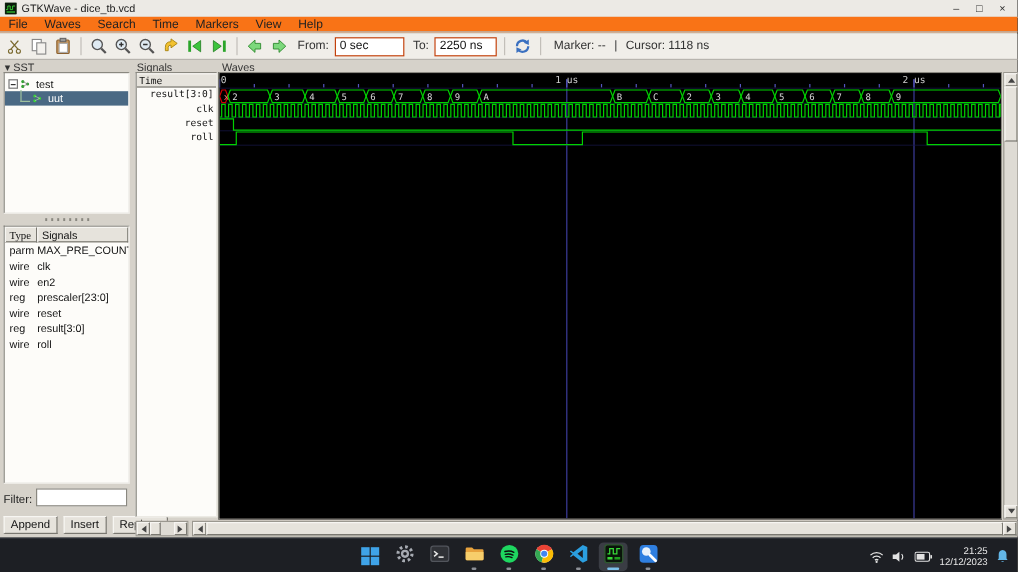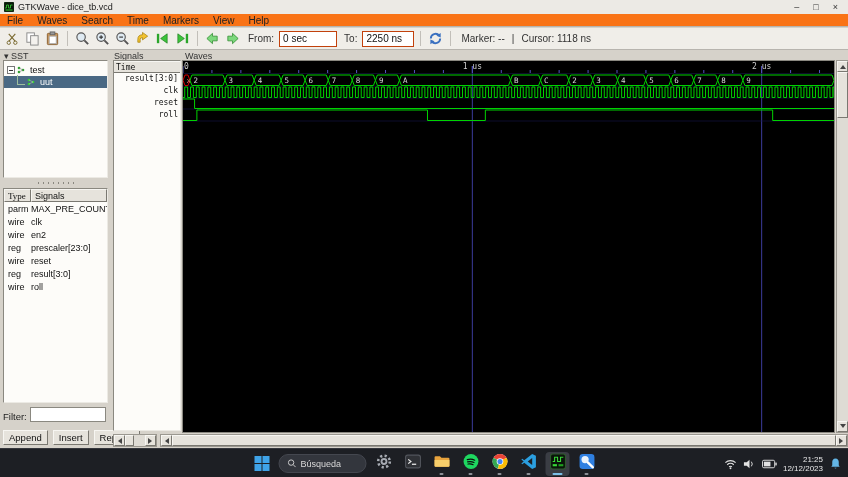--- a/index.html
+++ b/index.html
@@ -430,27 +430,20 @@
   <div class="taskbar">
     <div class="tb-center">
       <div class="task-btn">
         <span class="start-grid">
             <i></i>
             <i></i>
             <i></i>
             <i></i>
           </span>
       </div>
-      <div class="search-pill">
-        <svg width="9" height="9" viewBox="0 0 10 10">
-            <circle cx="4" cy="4" r="3" stroke="#d8d8d8" fill="none"></circle>
-            <path d="M6.3 6.3 L9 9" stroke="#d8d8d8"></path>
-          </svg>
-        <span>Búsqueda</span>
-      </div>
       <div id="taskicons" style="display:flex; gap:5px; align-items:center">
           <div class="task-btn">
             <span><svg width="17" height="17" viewBox="0 0 16 16">
                 <circle cx="8" cy="8" r="5.5" fill="none" stroke="#a7abb2" stroke-width="2.4" stroke-dasharray="2.1 2.2"></circle>
                 <circle cx="8" cy="8" r="3.2" fill="#a7abb2"></circle>
                 <circle cx="8" cy="8" r="1.4" fill="#1d1f24"></circle>
               </svg></span>
           </div>
           <div class="task-btn">
             <span><svg width="17" height="17" viewBox="0 0 16 16">

